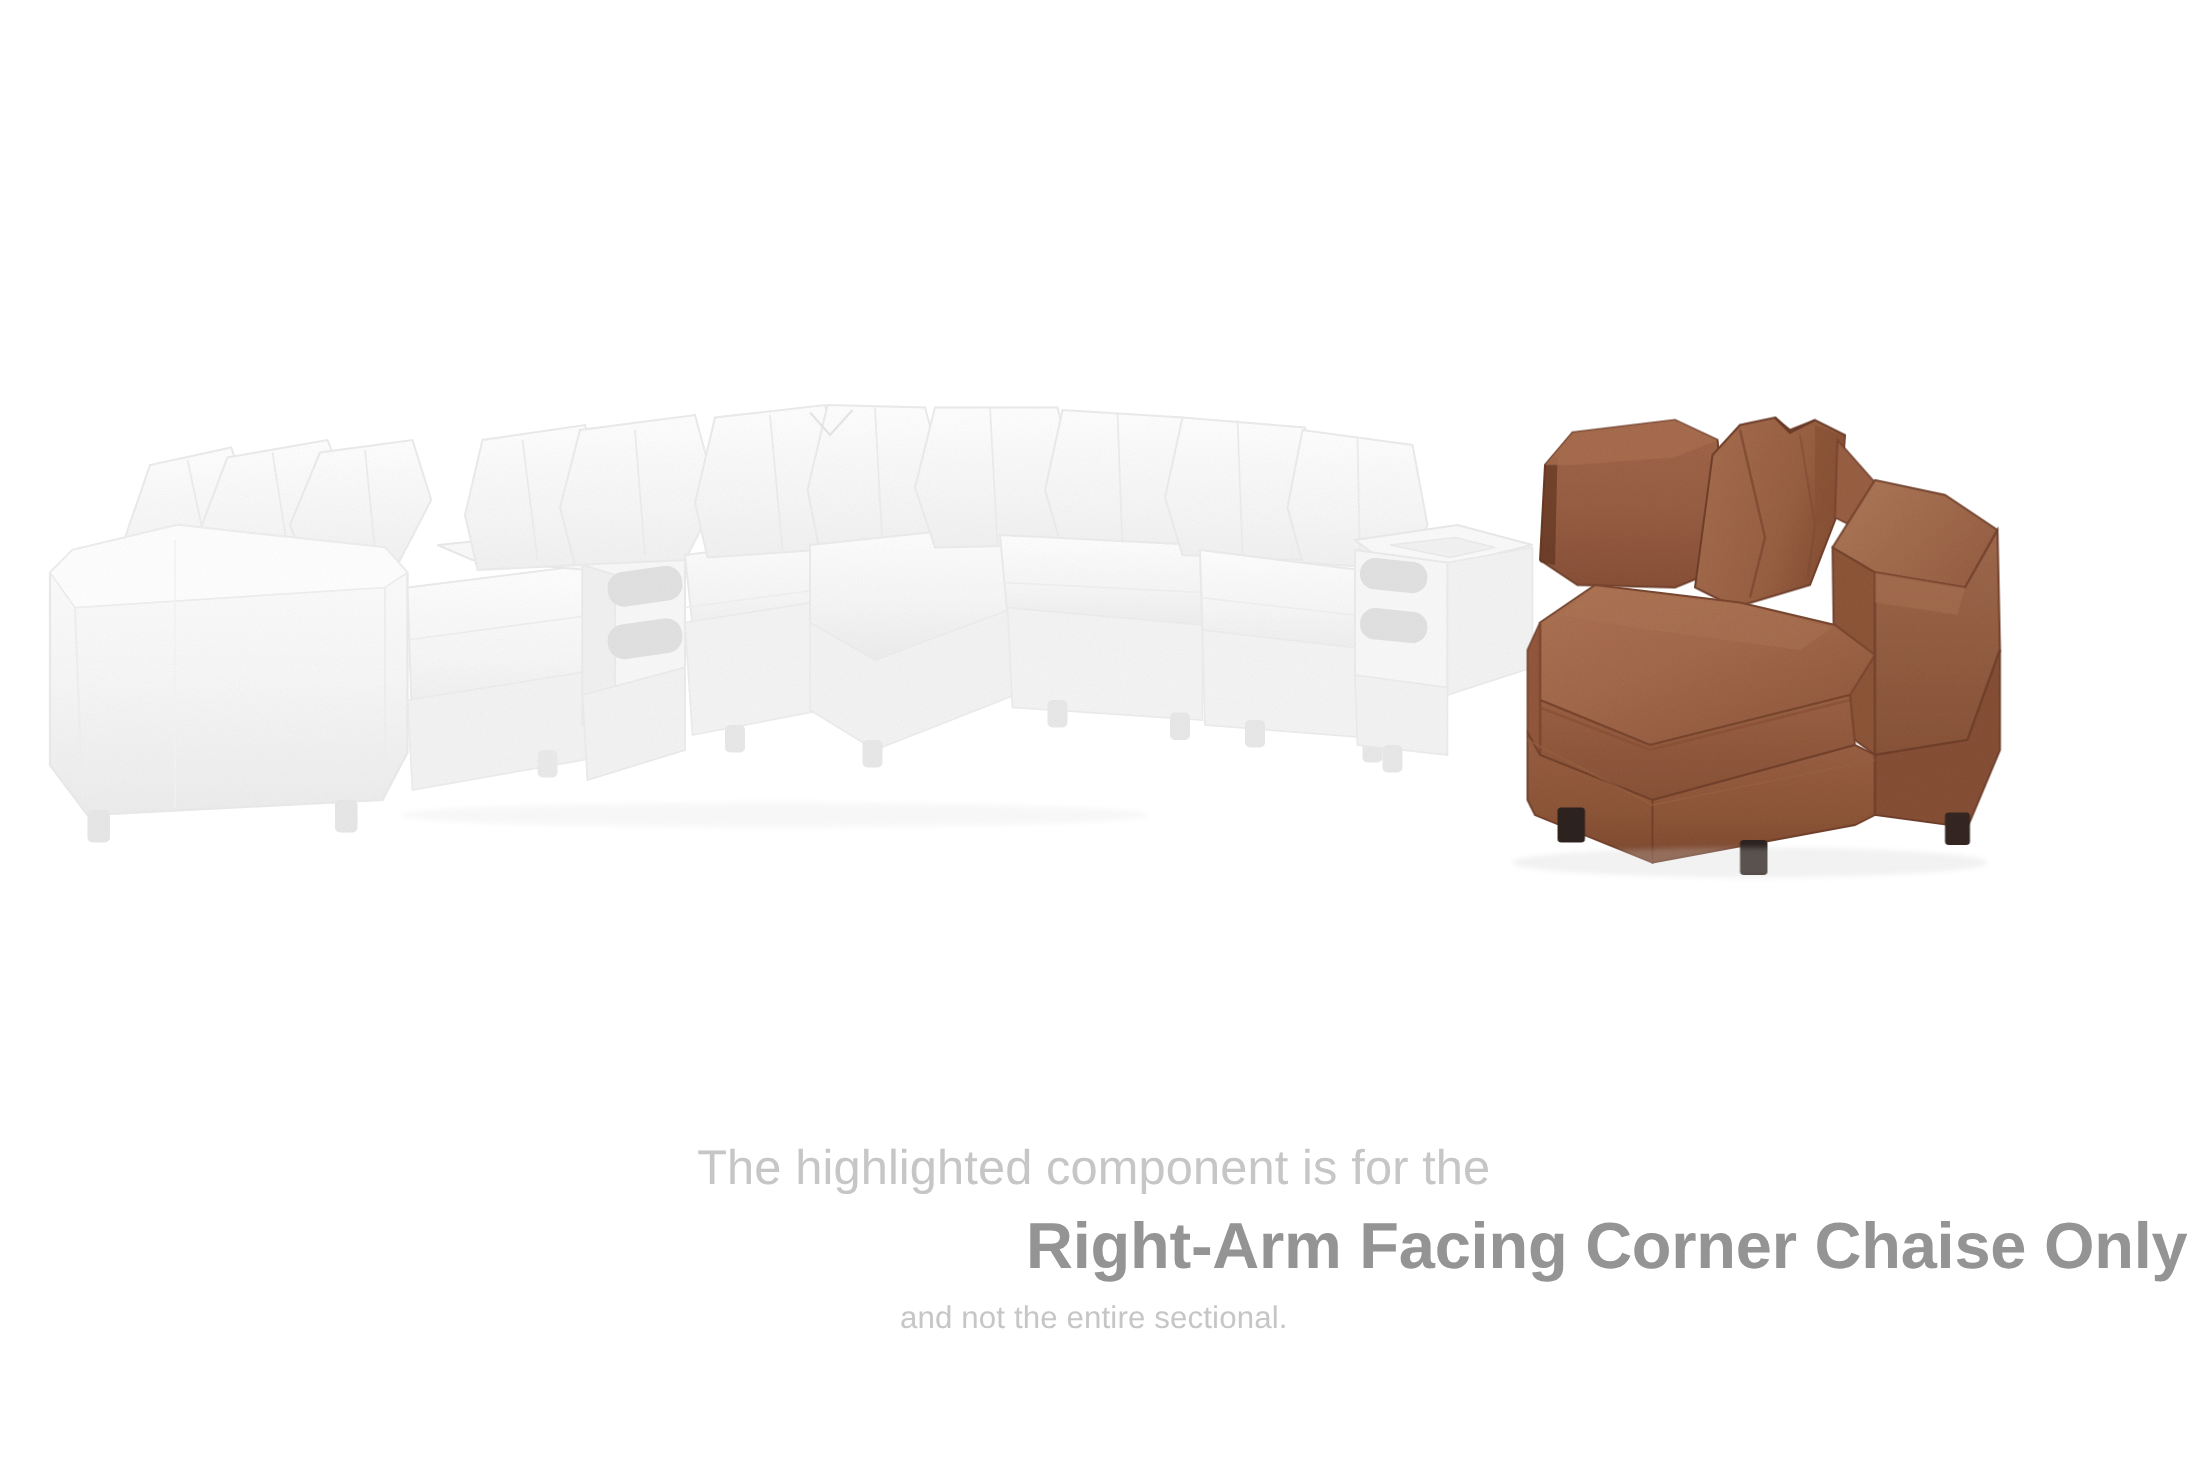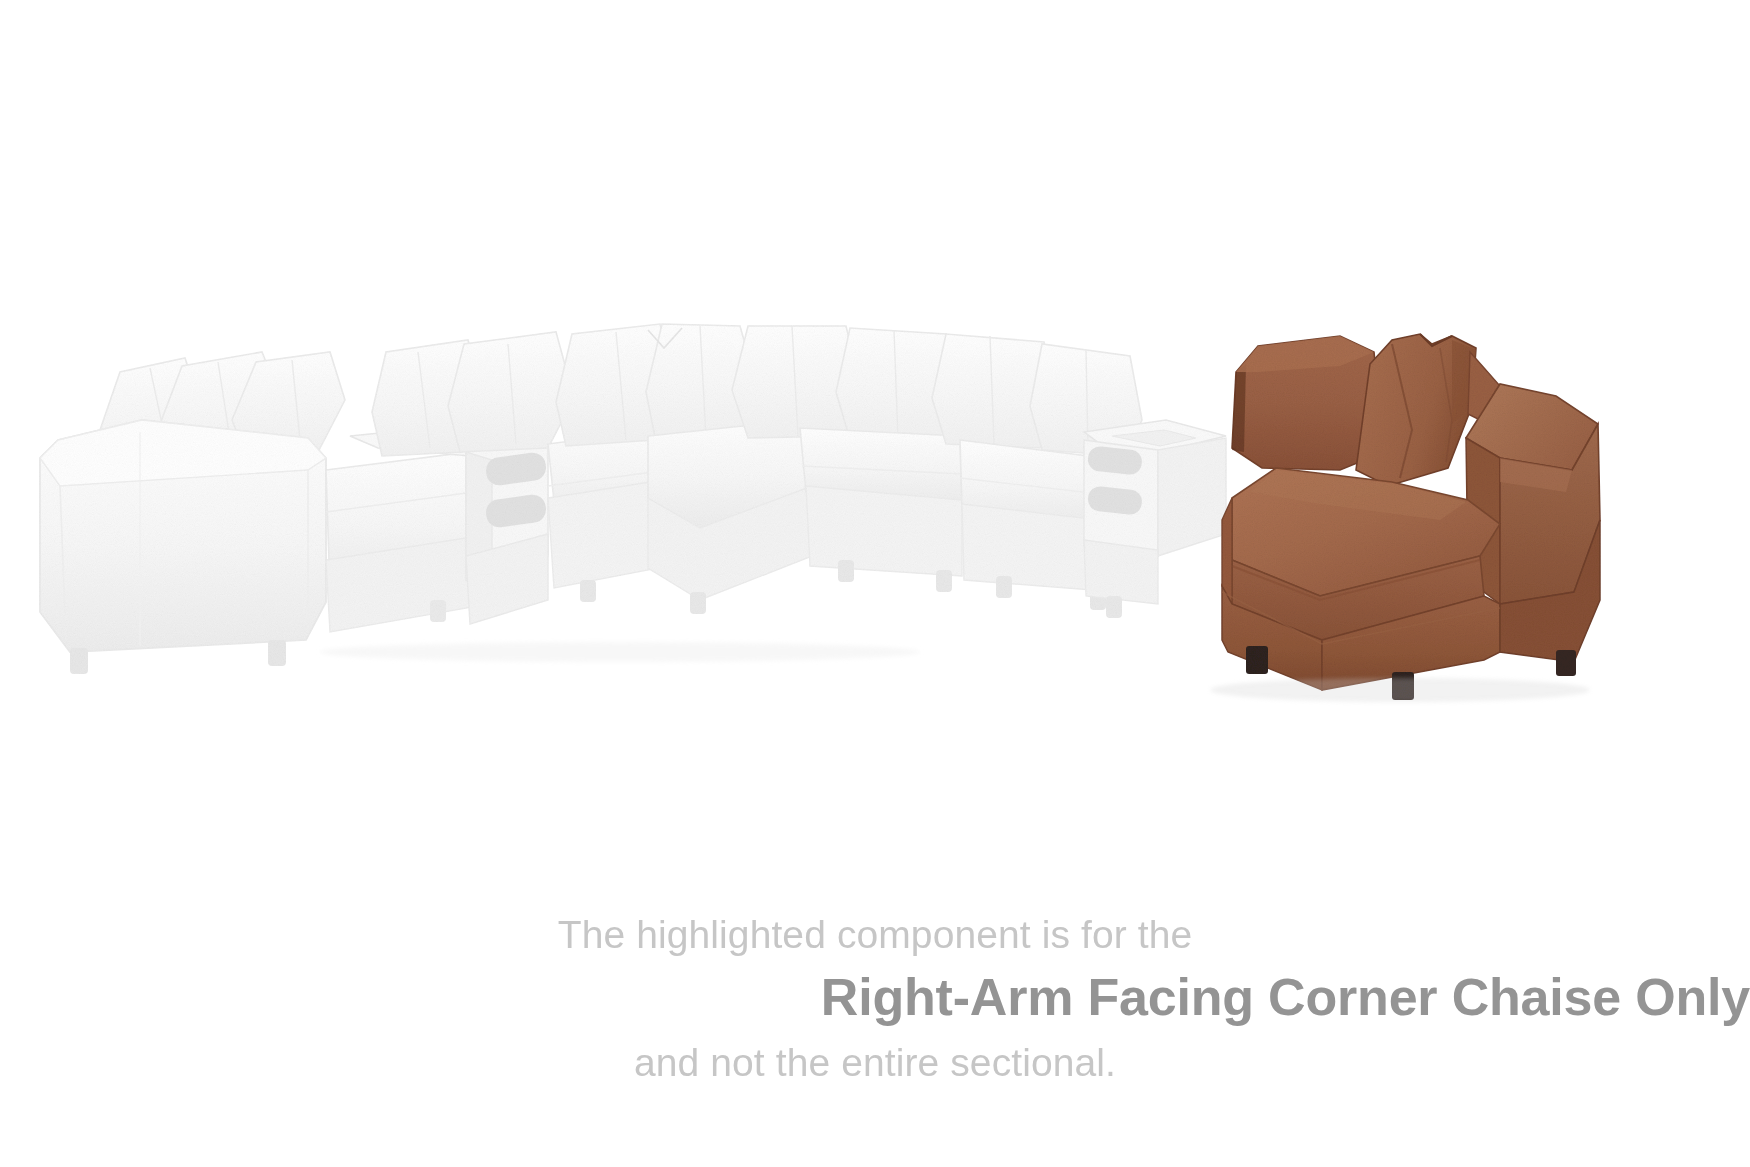--- a/index.html
+++ b/index.html
@@ -42,21 +42,21 @@
     font-size:52px;
     font-weight:700;
     color:#949494;
     letter-spacing:-.2px;
     line-height:1.3;
     margin-top:6px;
     white-space:nowrap;
     text-align:right;
   }
   .cap-line-3{
-    font-size:39px;
+    font-size:25px;
     font-weight:400;
     color:#c6c6c6;
     letter-spacing:.1px;
     line-height:1.18;
     margin-top:8px;
     white-space:nowrap;
   }
 </style>
 </head>
 <body>

